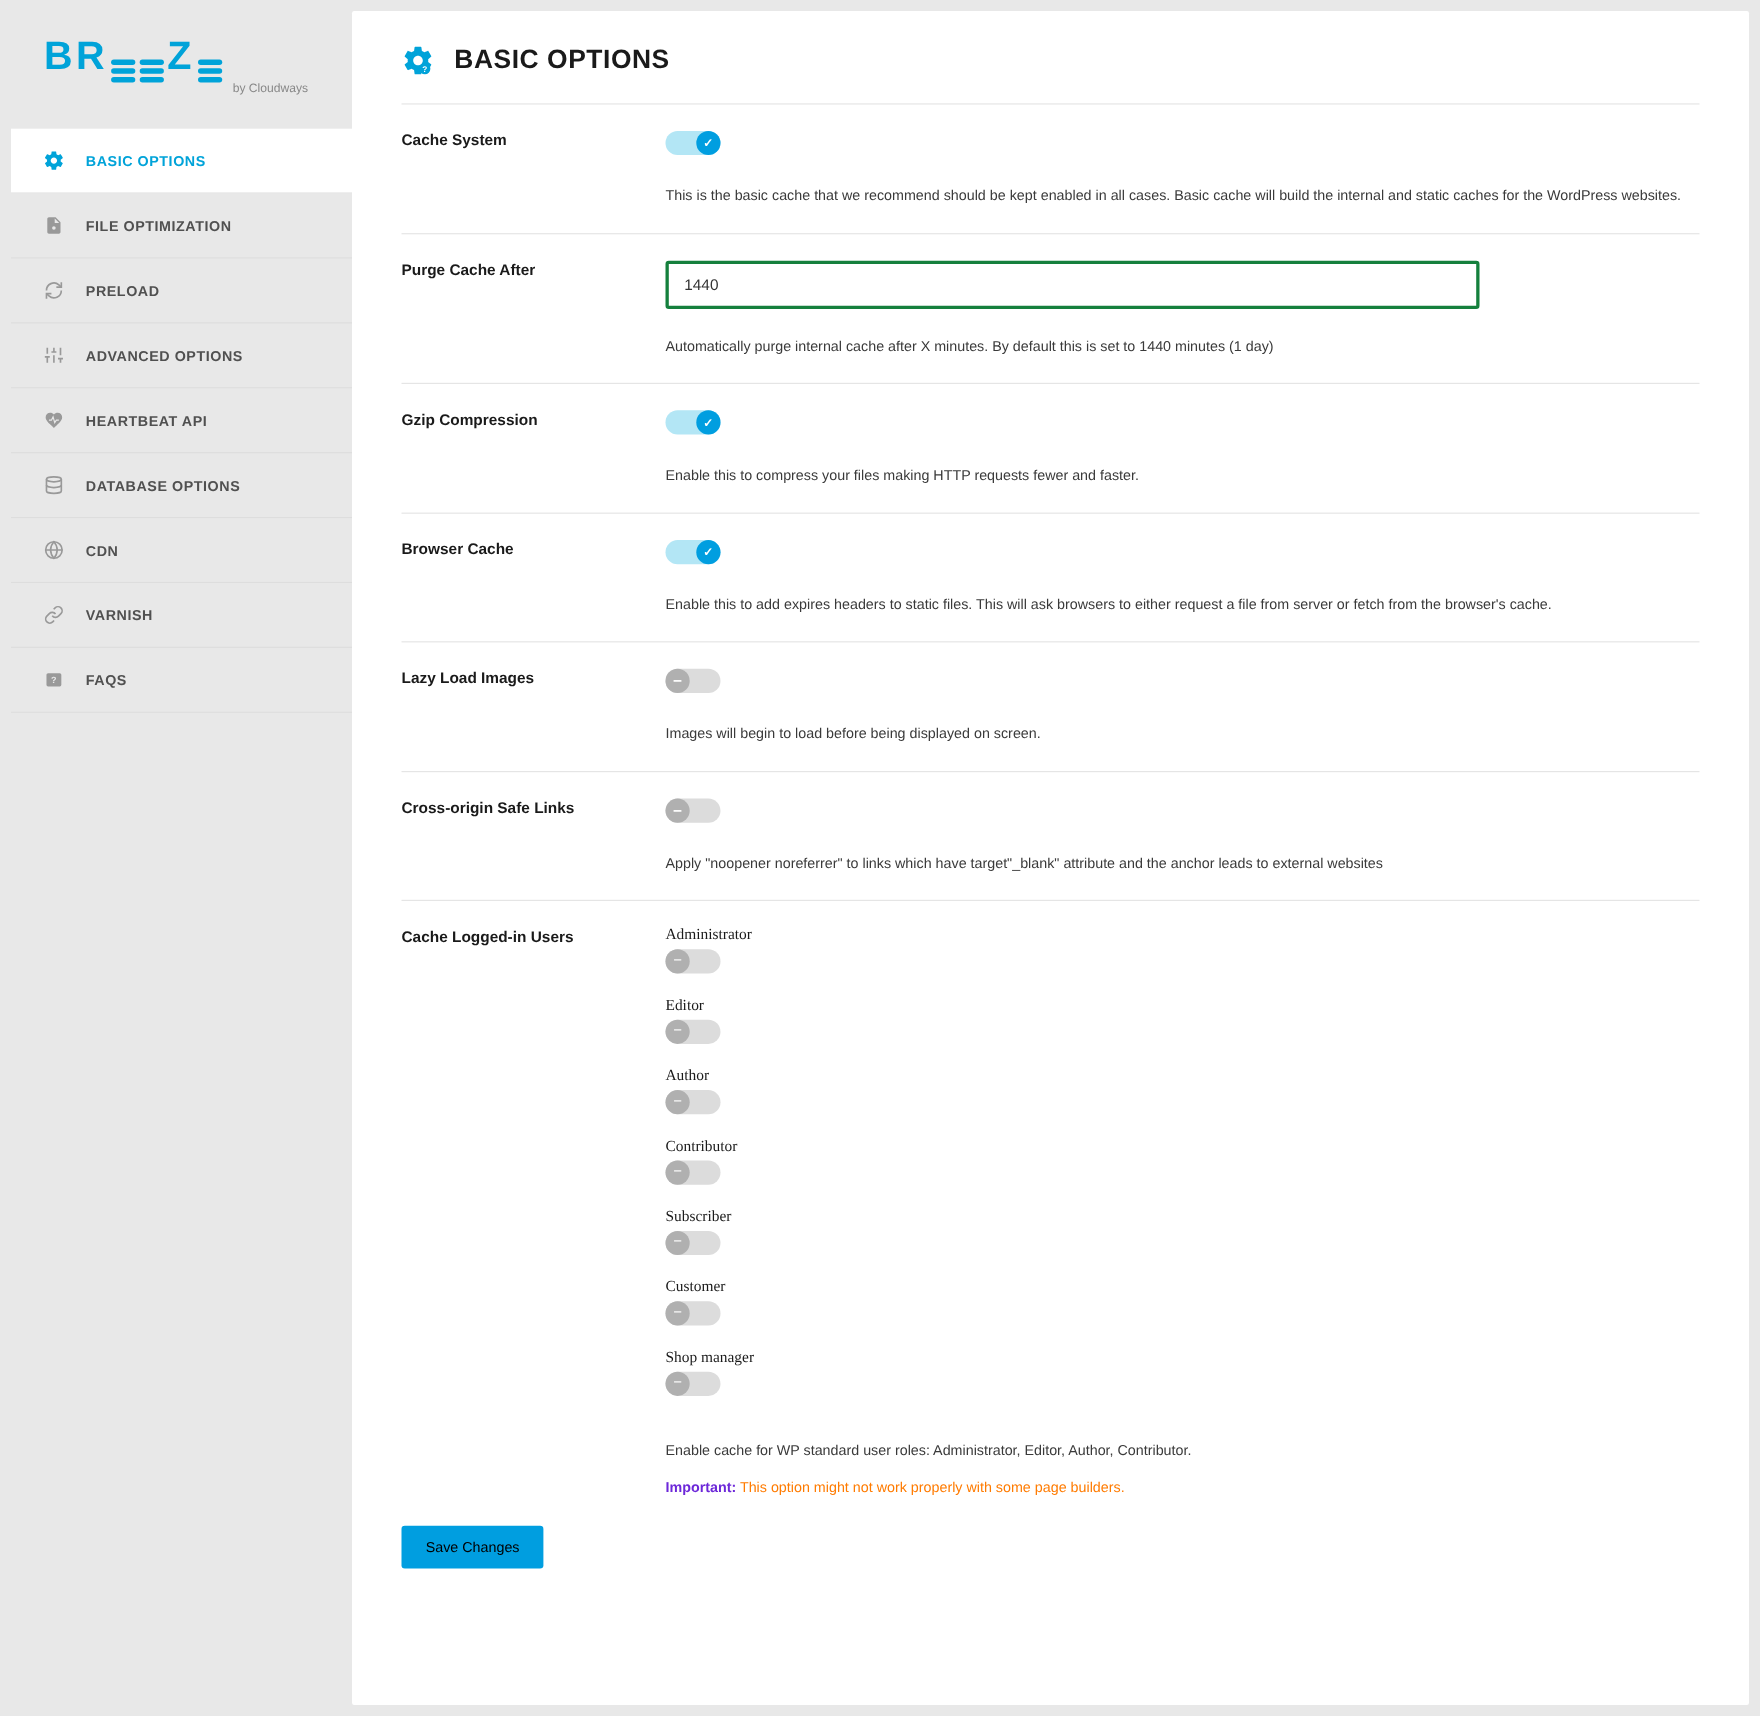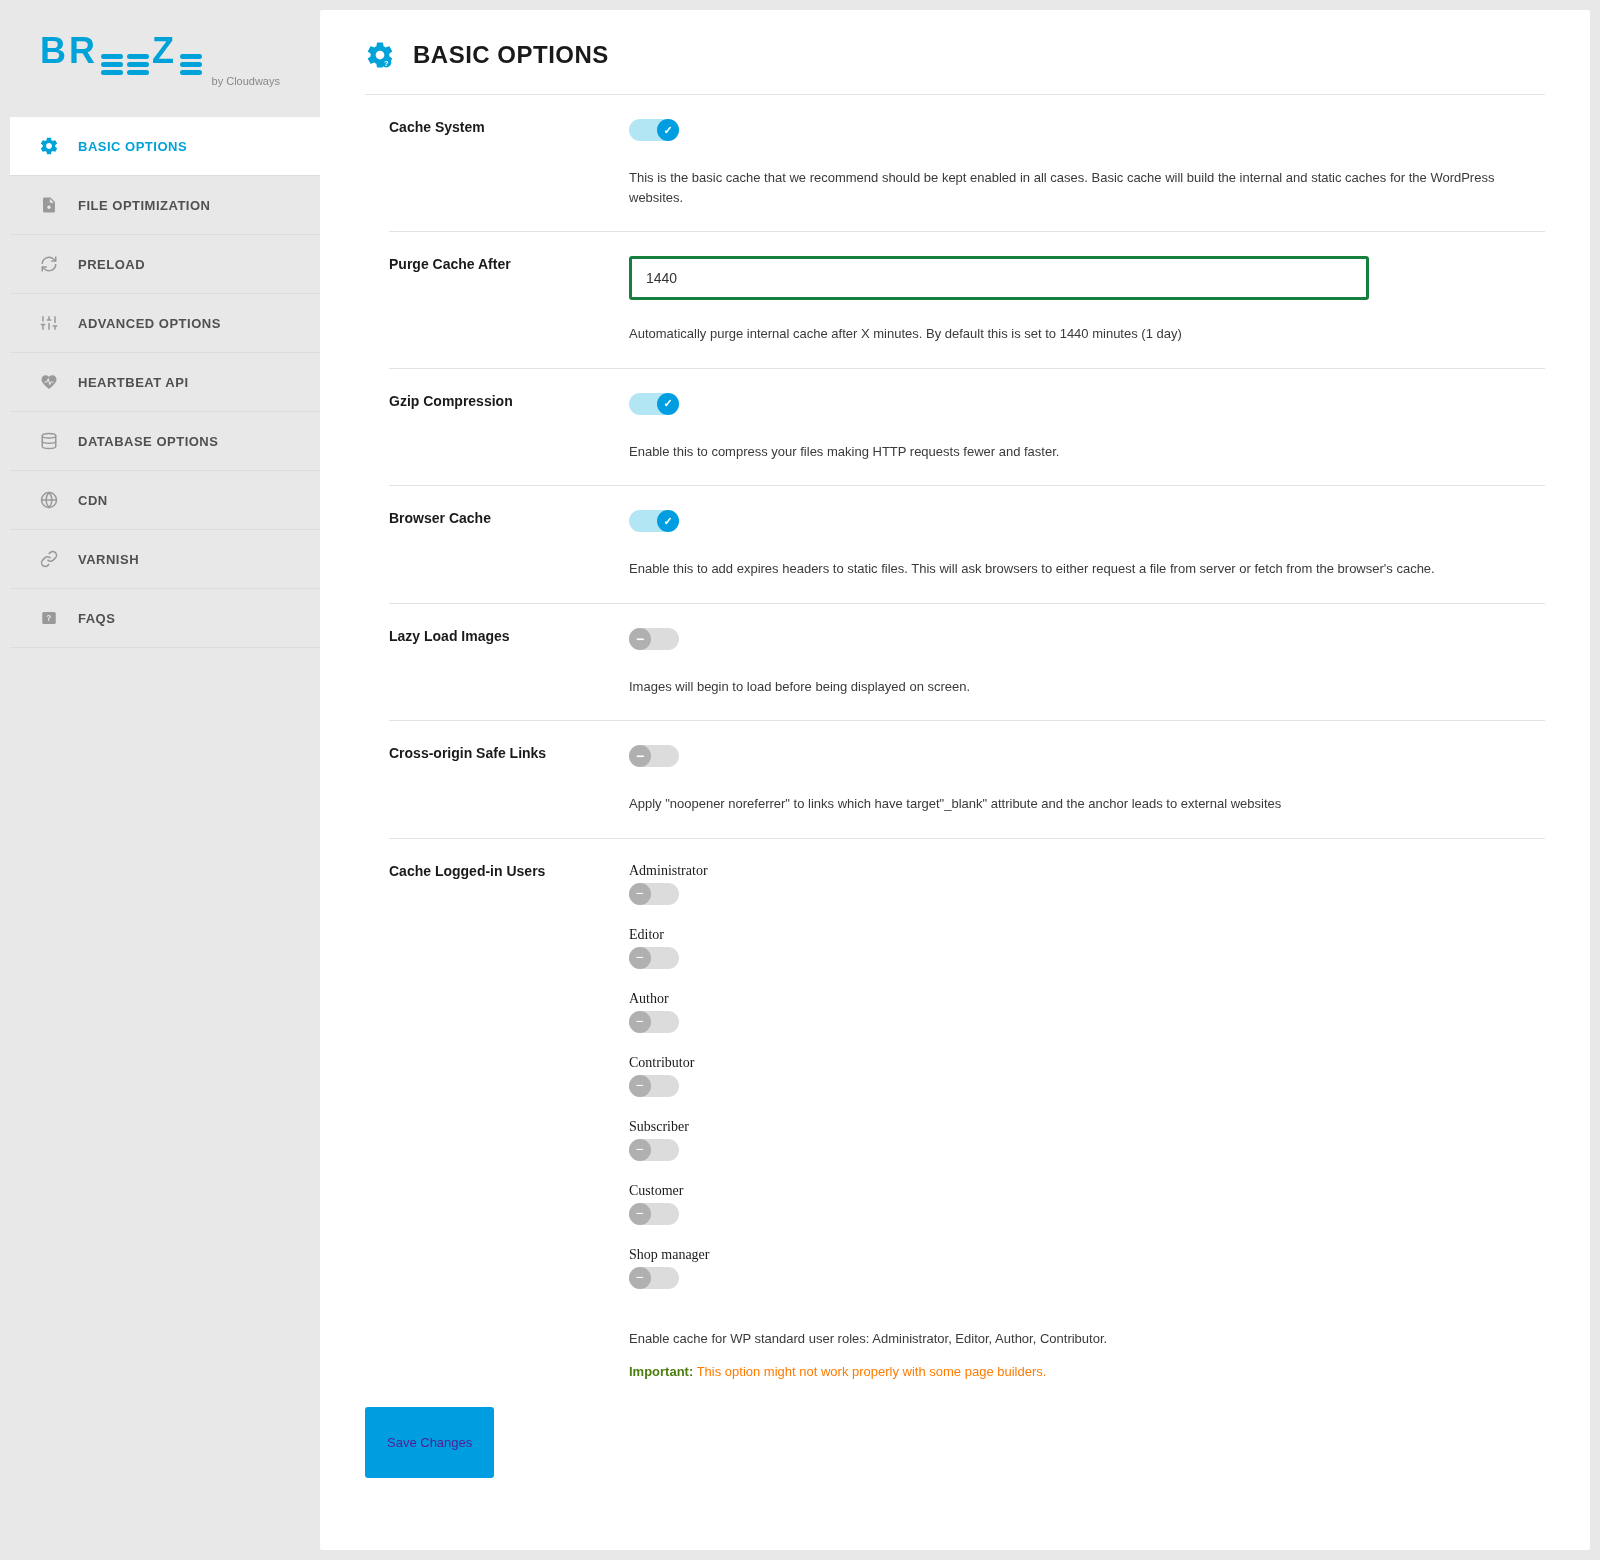--- a/index.html
+++ b/index.html
@@ -68,21 +68,20 @@
 .page-header .hicon {
   width: 30px; height: 30px; color: #00a3d9; margin-right: 18px;
 }
 .page-title { font-size: 24px; font-weight: 700; letter-spacing: 0.5px; color: #1a1a1a; }
 
 .setting-row {
   display: flex;
   align-items: flex-start;
   padding: 24px 0;
   border-bottom: 1px solid #e3e3e3;
-  margin-left: 24px;
 }
 .setting-row.no-border { border-bottom: none; padding-bottom: 10px;}
 .setting-label {
   width: 240px;
   flex-shrink: 0;
   font-weight: 700;
   font-size: 14px;
   color: #1a1a1a;
 }
 .setting-body { flex: 1; }
@@ -133,30 +132,30 @@
   padding: 11px 14px;
   border: 3px solid #15803d;
   border-radius: 3px;
   font-size: 14px;
   color: #333;
 }
 
 .role-list { display: flex; flex-direction: column; gap: 18px; font-family: Liberation Serif, serif; }
 .role-item { }
 .role-name { font-size: 14px; color: #1a1a1a; margin-bottom: 4px; }
-.important { color: #4d7c0f; font-weight: 600; }
+.important { color: #6d28d9; font-weight: 600; }
 .important-text { color: #ff7b00; }
 .note-line { margin-top: 18px; font-size: 13px; color: #3a3a3a; }
 
 .save-btn {
   margin-top: 18px;
   background: #009ee0;
-  color: #4c1d95;
+  color: #000000;
   border: none;
-  padding: 28px 22px;
+  padding: 12px 22px;
   font-size: 13px;
   border-radius: 3px;
   cursor: pointer;
 }
 .wave {
   display: inline-flex;
   flex-direction: column;
   gap: 3px;
   margin: 0 1px;
   position: relative;

